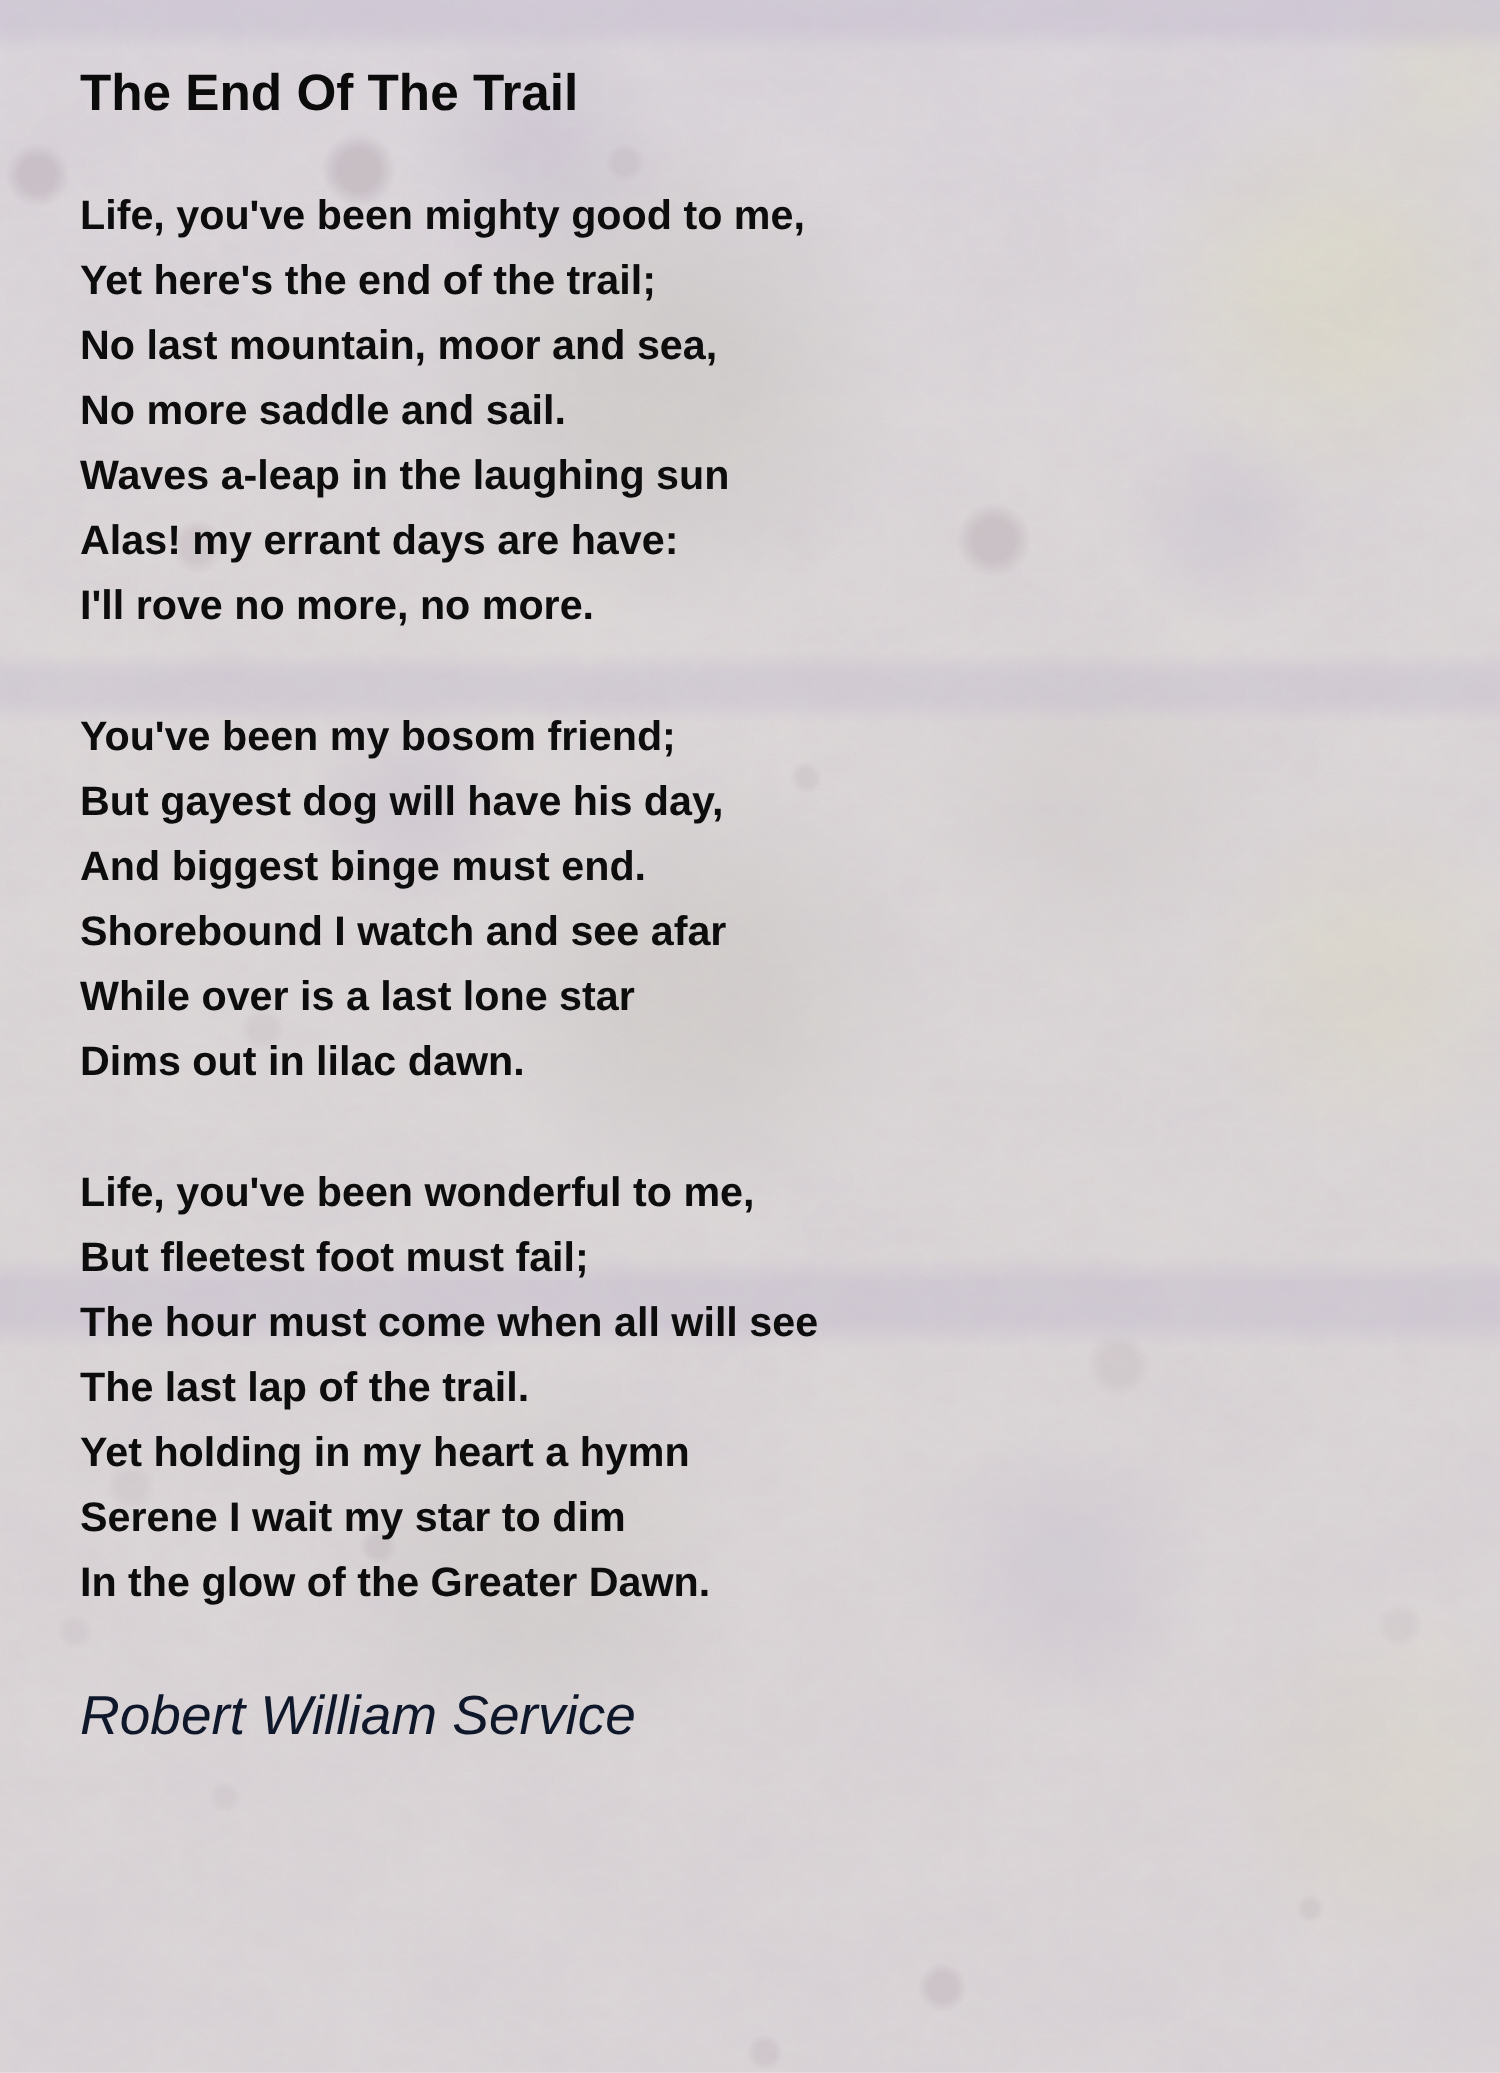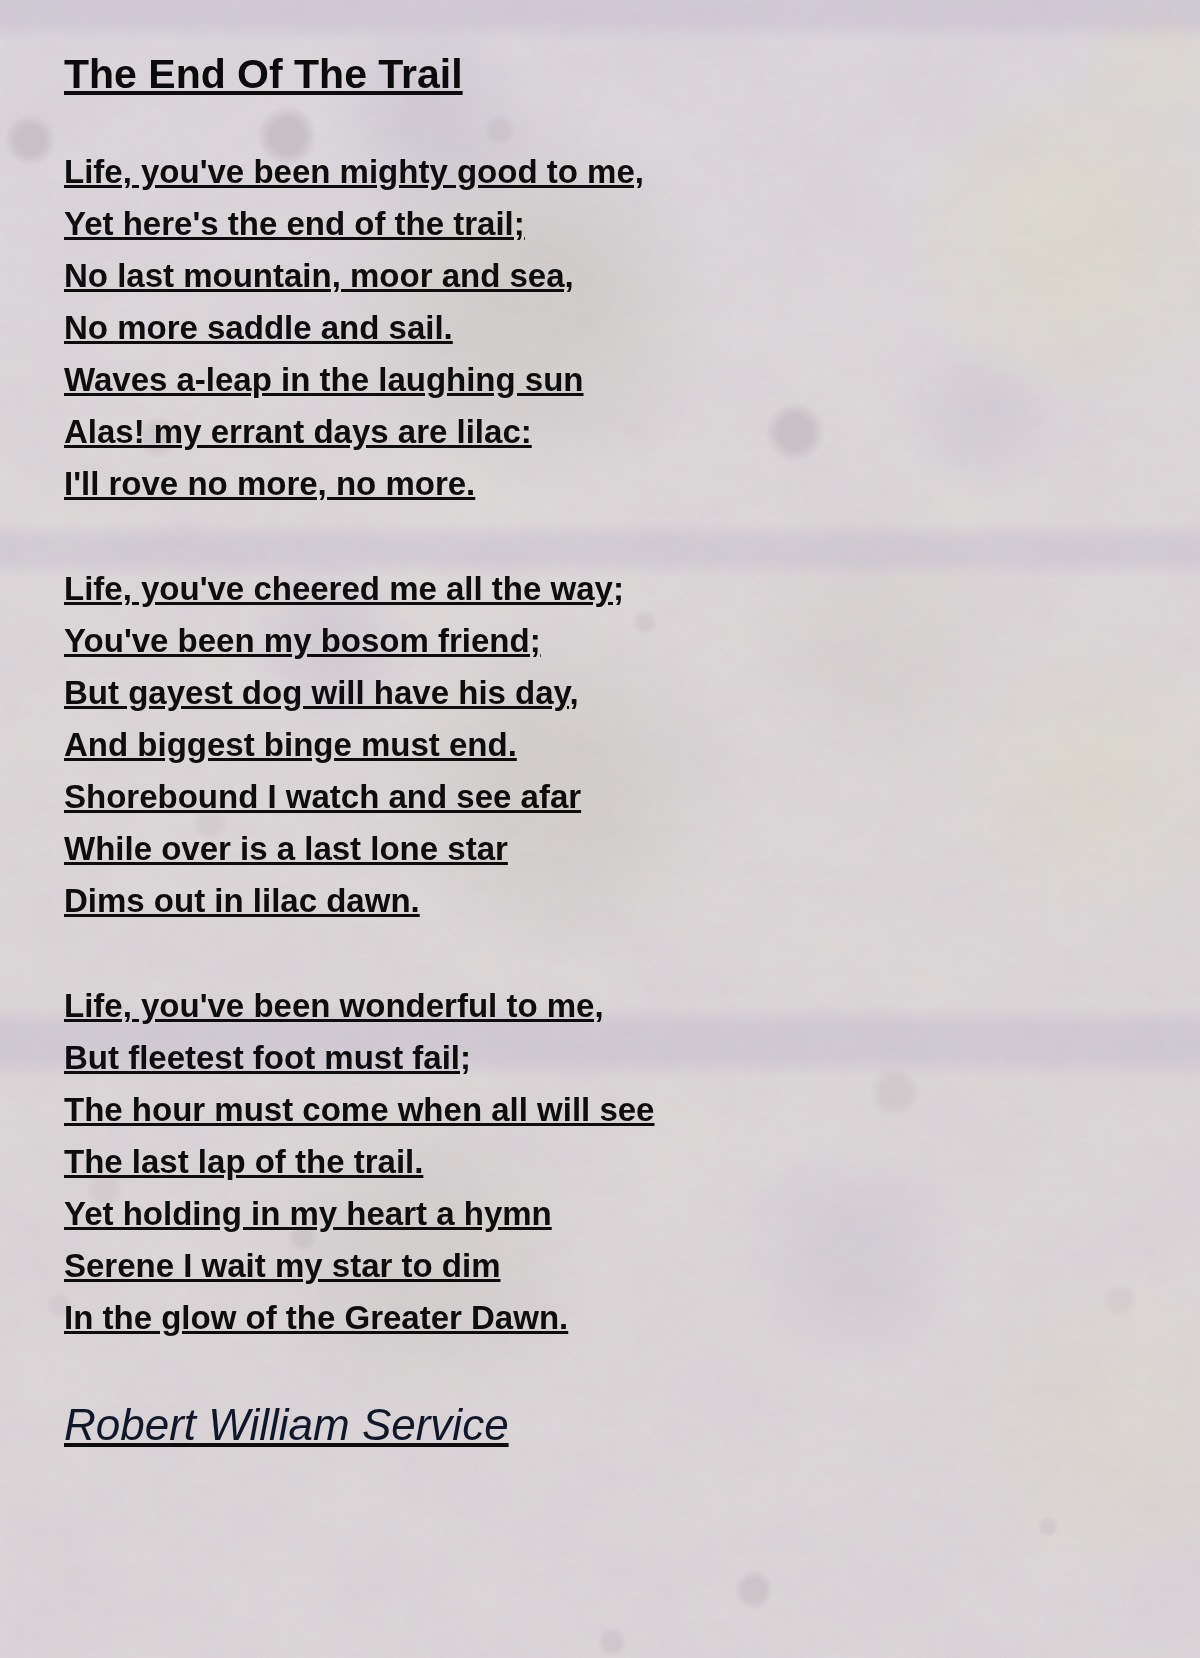--- a/index.html
+++ b/index.html
@@ -63,21 +63,20 @@
   }
   .noise {
     position: absolute; inset: 0;
     pointer-events: none;
     display: block;
   }
   .content {
     position: absolute; inset: 0;
     padding: 0 20px 0 64px;
     color: #0d0d0d;
-    text-decoration: underline;
   }
   .title {
     font-size: 41px;
     font-weight: bold;
     line-height: 48px;
     letter-spacing: 0;
     margin: 50px 0 48px 0;
     color: #0b0b0b;
   }
   .stanza {
@@ -126,26 +125,25 @@
   <div class="content">
 
     <h1 class="title">The End Of The Trail</h1>
 
     <p class="stanza">
       <span class="line">Life, you've been mighty good to me,</span>
       <span class="line">Yet here's the end of the trail;</span>
       <span class="line">No last mountain, moor and sea,</span>
       <span class="line">No more saddle and sail.</span>
       <span class="line">Waves a-leap in the laughing sun</span>
-      <span class="line">Alas! my errant days are lilac:</span>
+      <span class="line">Alas! my errant days are have:</span>
       <span class="line">I'll rove no more, no more.</span>
     </p>
 
     <p class="stanza">
-      <span class="line">Life, you've cheered me all the way;</span>
       <span class="line">You've been my bosom friend;</span>
       <span class="line">But gayest dog will have his day,</span>
       <span class="line">And biggest binge must end.</span>
       <span class="line">Shorebound I watch and see afar</span>
       <span class="line">While over is a last lone star</span>
       <span class="line">Dims out in lilac dawn.</span>
     </p>
 
     <p class="stanza">
       <span class="line">Life, you've been wonderful to me,</span>

